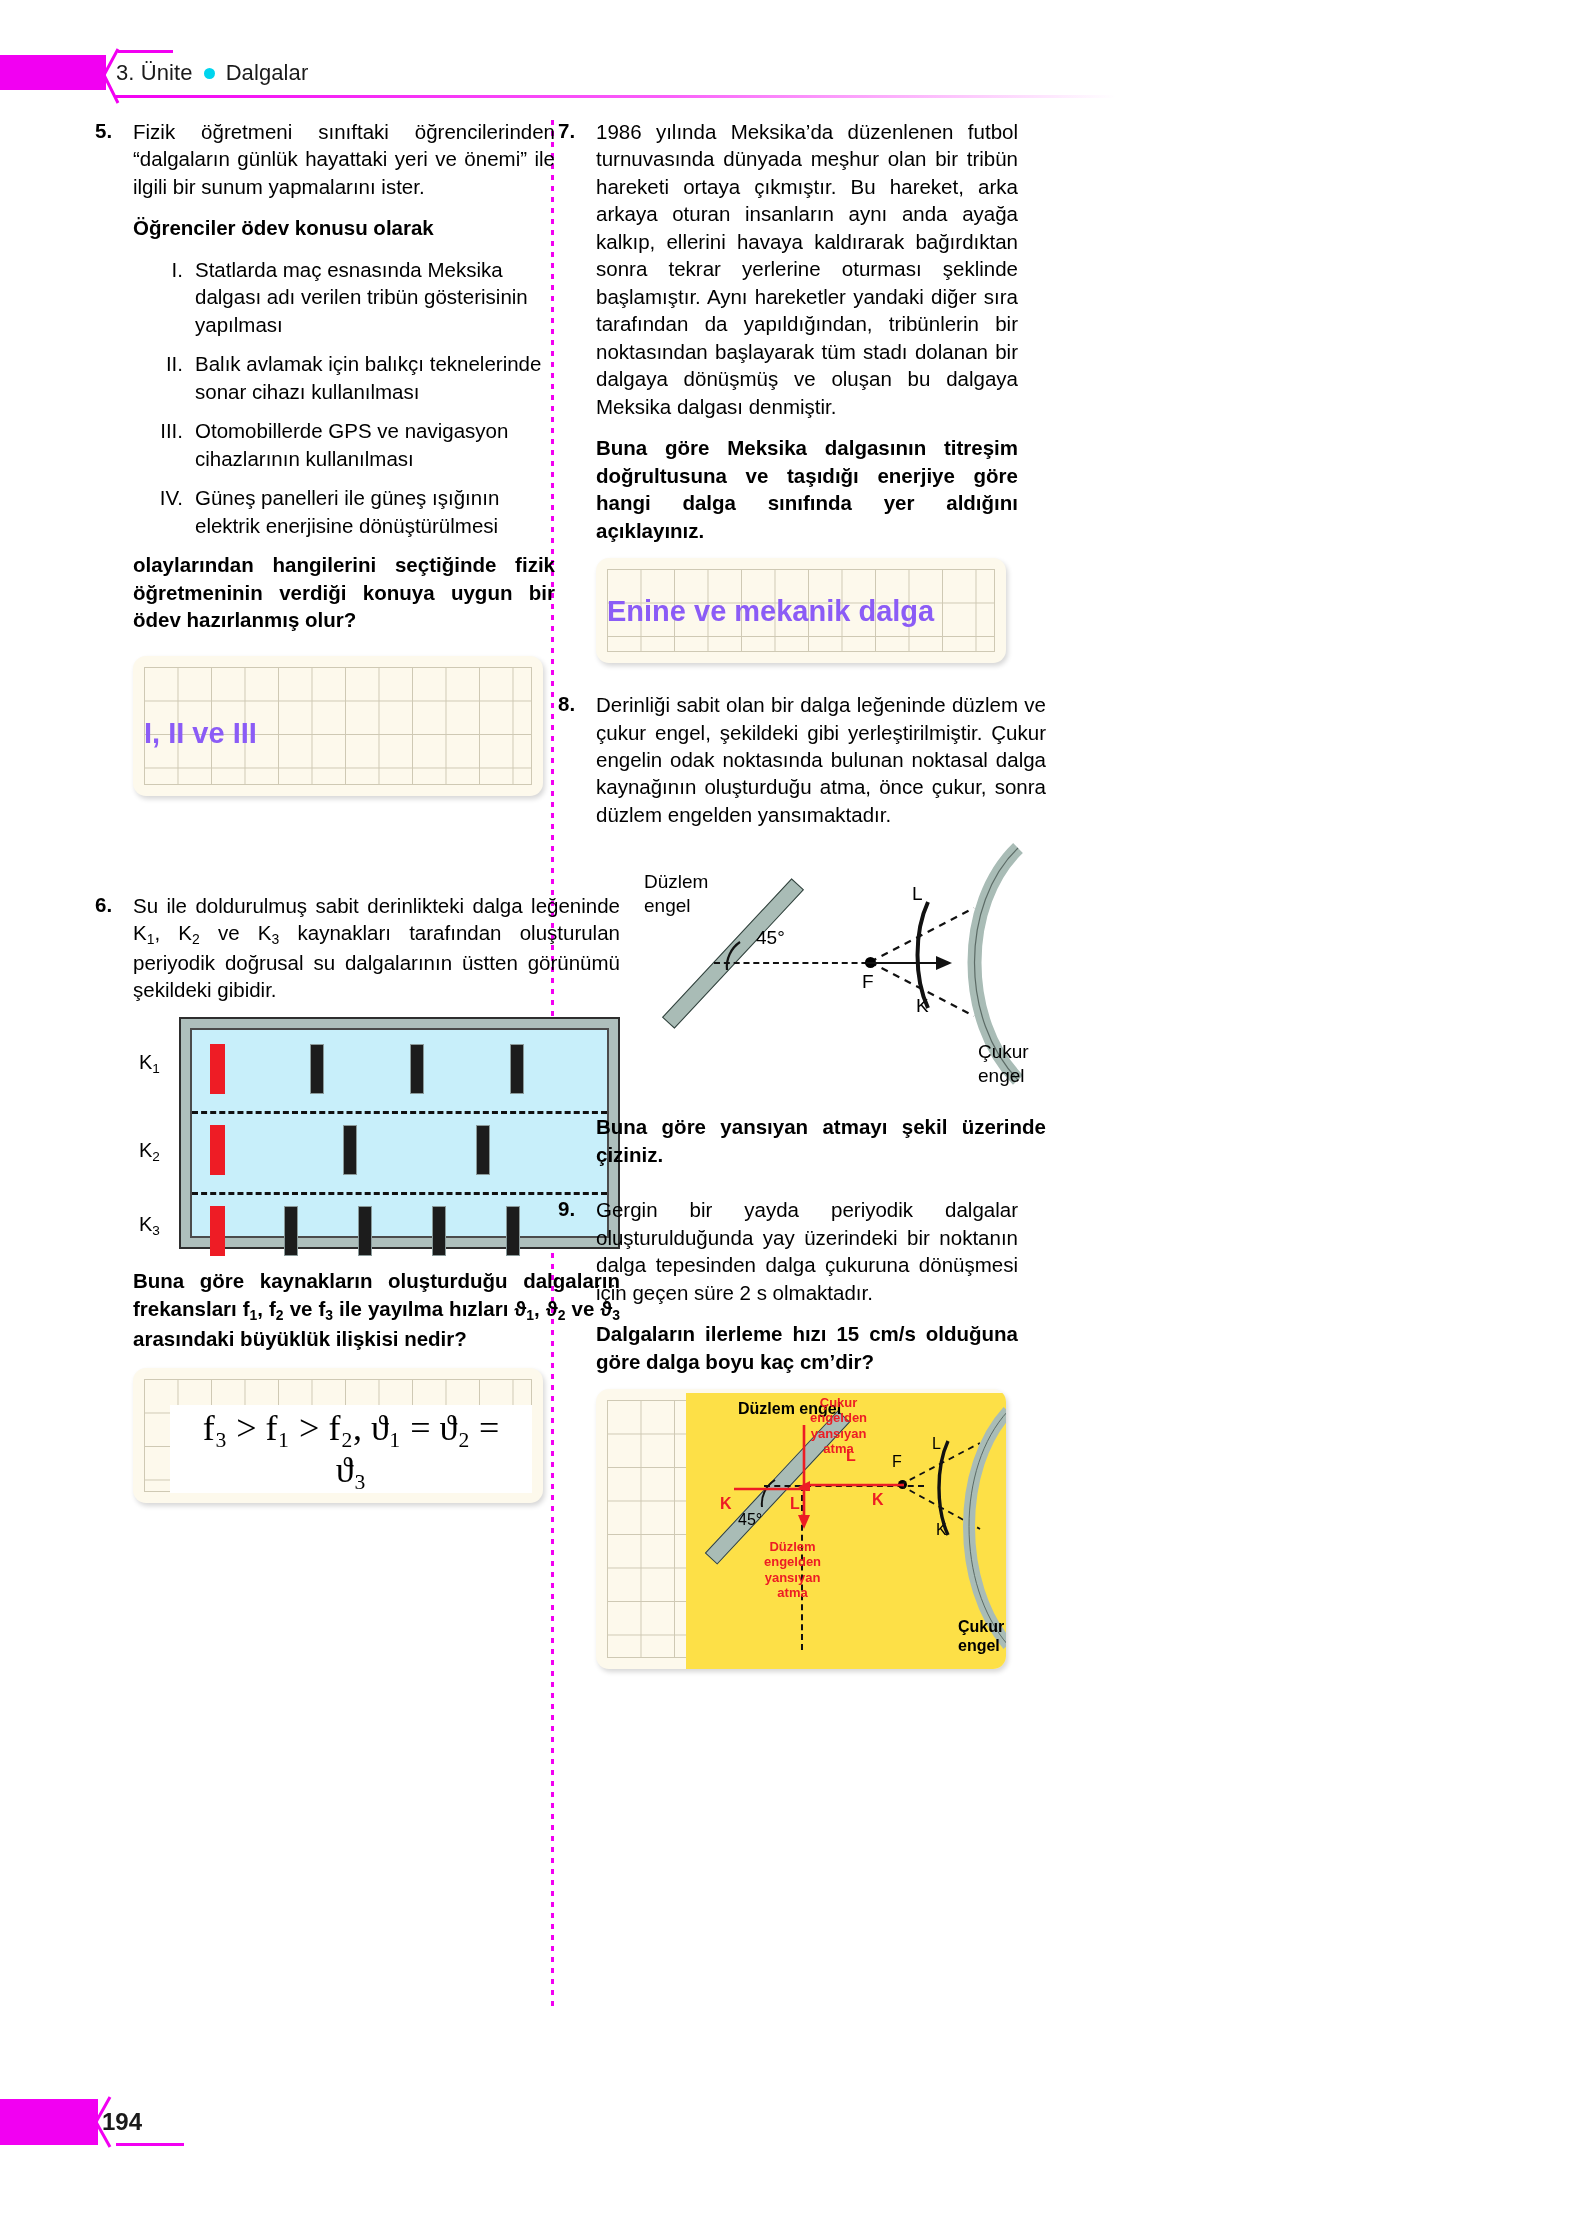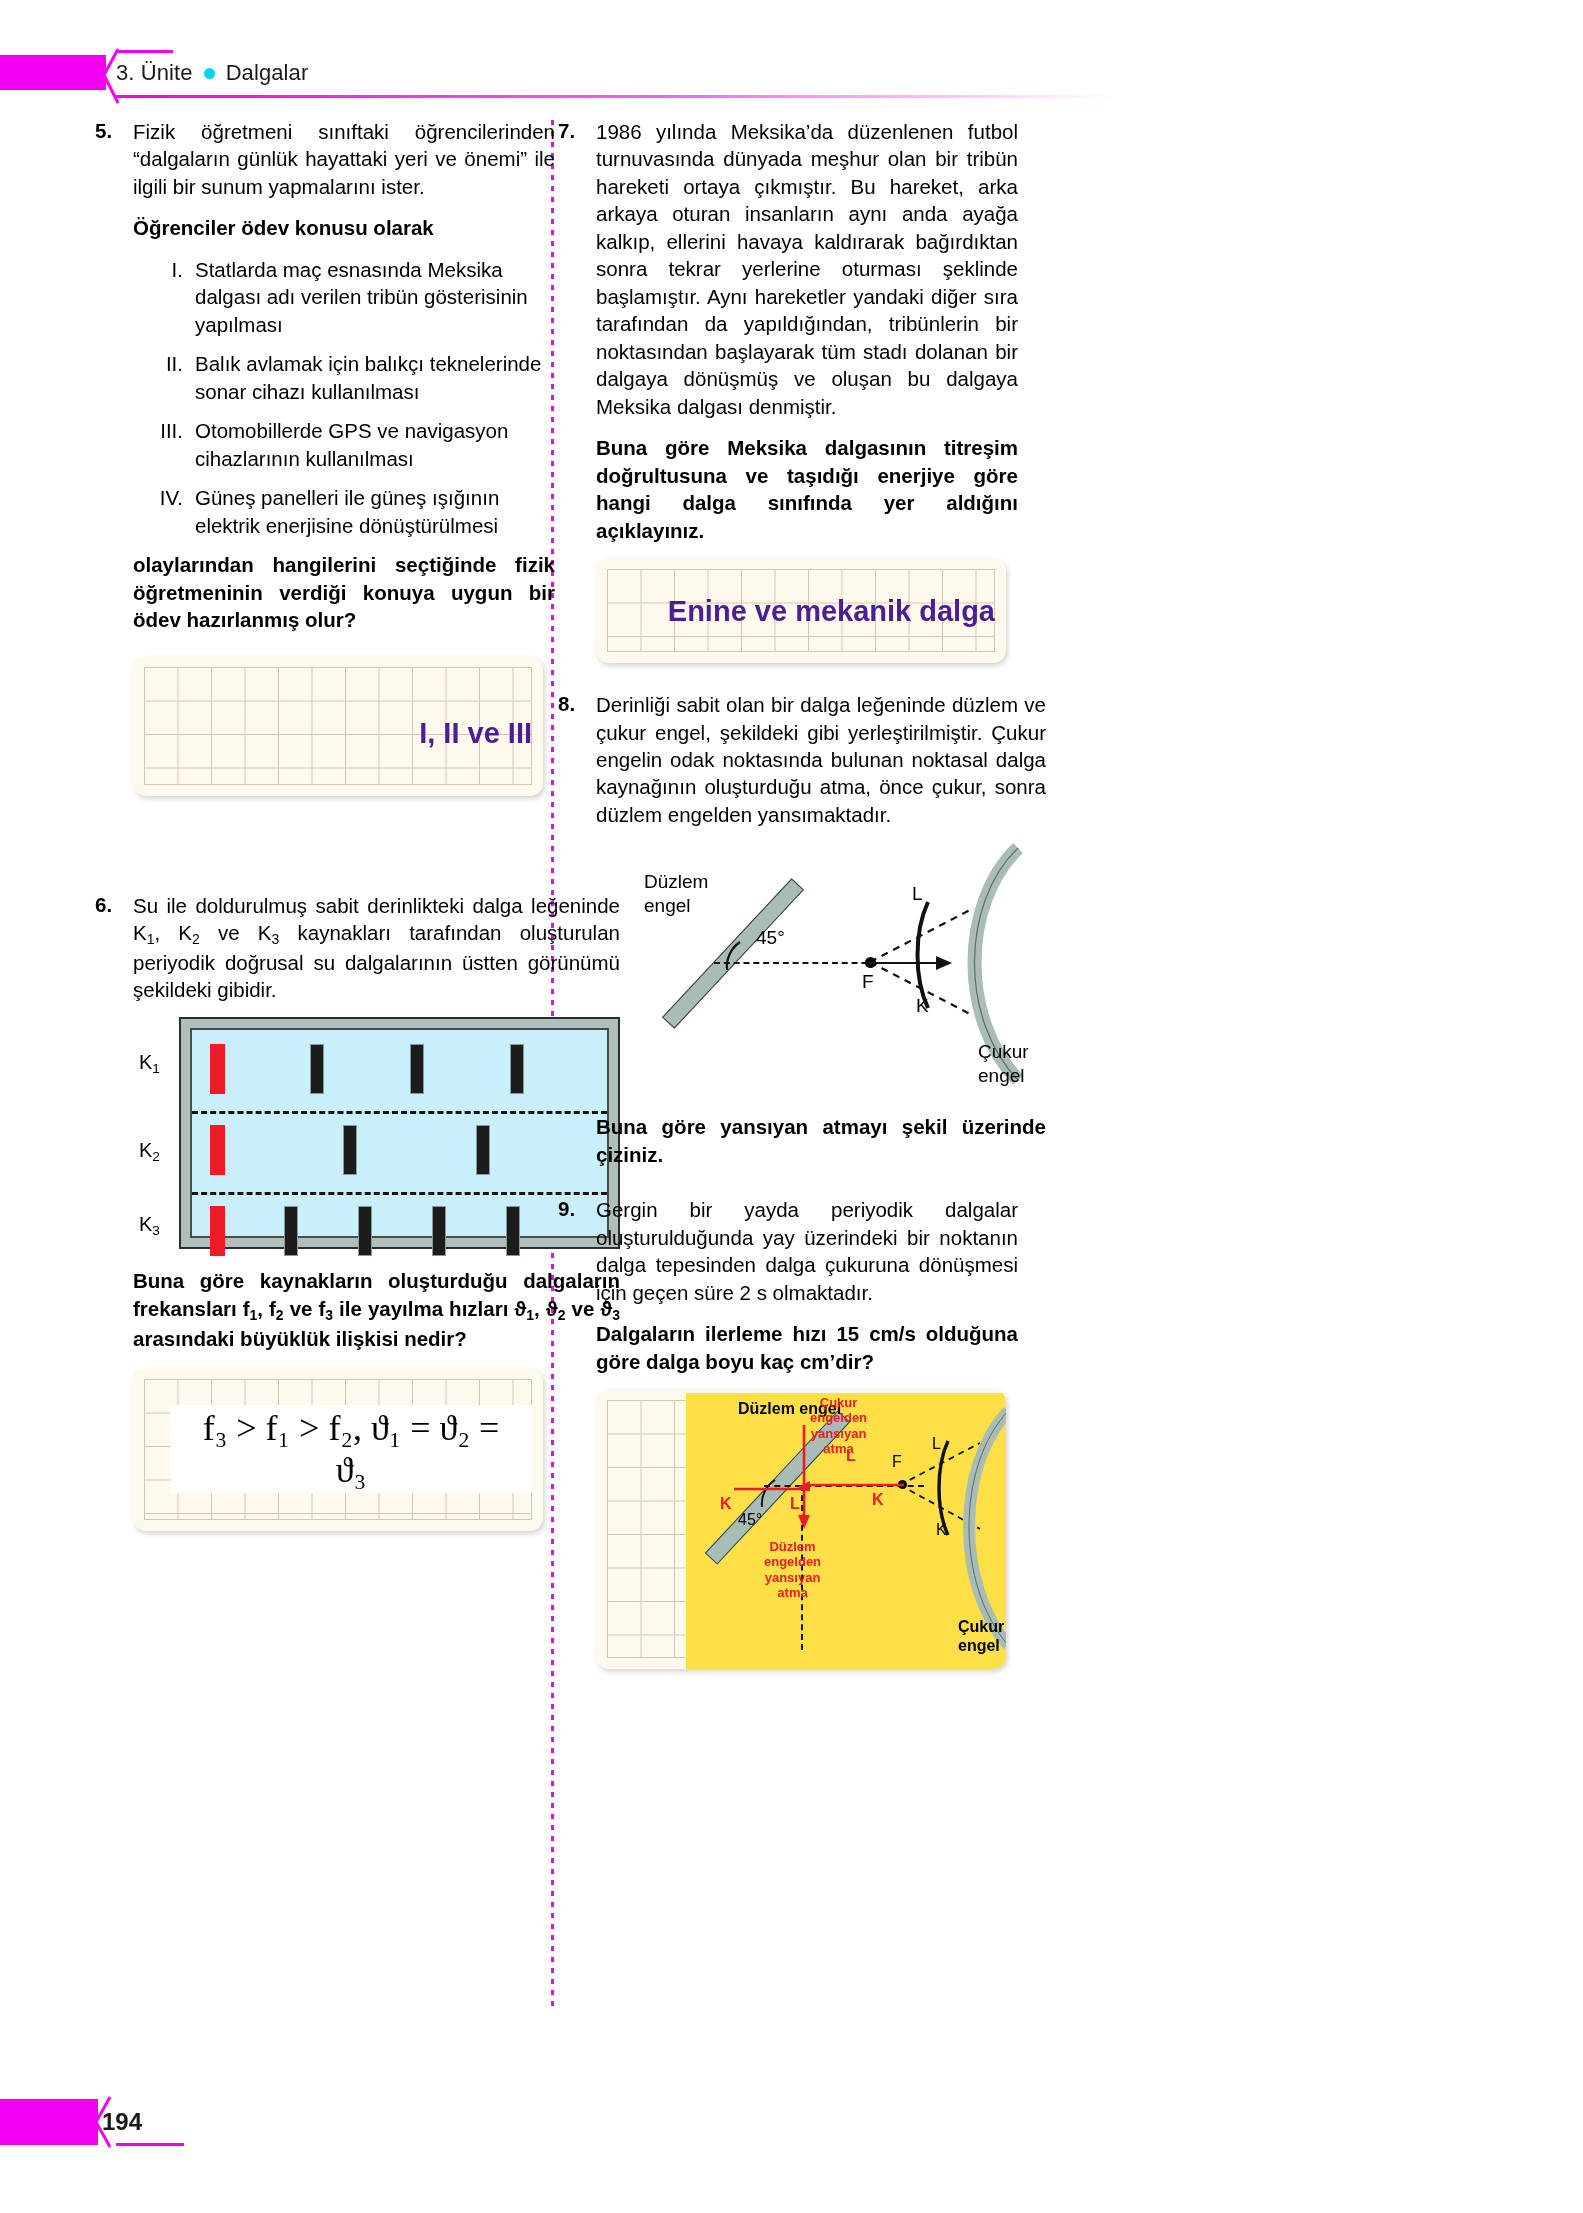--- a/index.html
+++ b/index.html
@@ -76,21 +76,21 @@
     position:absolute; left:11px; top:11px; right:11px; bottom:11px;
     background-image:
       linear-gradient(to right,#cfc9b4 1px, rgba(0,0,0,0) 1px),
       linear-gradient(to bottom,#cfc9b4 1px, rgba(0,0,0,0) 1px);
     background-size:33.5px 33.5px;
     border-right:1px solid #cfc9b4;
     border-bottom:1px solid #cfc9b4;
   }
   .ans-text {
     position:relative; z-index:2;
-    color:#4c1d95; font-weight:bold; text-align:right;
+    color:#8b5cf6; font-weight:bold; text-align:left;
   }
 
   
   .tank {
     position:relative;
     width:441px; height:232px;
     background:#aebfbc;
     border:2px solid #2e2e2e;
     margin-left:46px;
     padding:7px;
@@ -215,21 +215,21 @@
           <div class="bar" style="left:240px; top:176px; width:14px; height:50px;"></div>
           <div class="bar" style="left:314px; top:176px; width:14px; height:50px;"></div>
         </div>
         <div class="tank-label" style="top:32px;">K<sub>1</sub></div>
         <div class="tank-label" style="top:120px;">K<sub>2</sub></div>
         <div class="tank-label" style="top:194px;">K<sub>3</sub></div>
       </div>
 
       <p class="t b" style="margin-top:18px;">Buna göre kaynakların oluşturduğu dalgaların frekansları f<sub>1</sub>, f<sub>2</sub> ve f<sub>3</sub> ile yayılma hızları ϑ<sub>1</sub>, ϑ<sub>2</sub> ve ϑ<sub>3</sub> arasındaki büyüklük ilişkisi nedir?</p>
 
-      <div class="ansbox" style="width:410px;height:163px;margin-top:16px;">
+      <div class="ansbox" style="width:410px;height:135px;margin-top:16px;">
         <div class="ansgrid"></div>
         <div style="position:relative;z-index:2;text-align:center;margin-top:26px;background:#fff;display:inline-block;padding:2px 16px;margin-left:26px;font-size:36px;font-family:'Liberation Serif',serif;">f₃ &gt; f₁ &gt; f₂,  ϑ₁ = ϑ₂ = ϑ₃</div>
       </div>
     </div>
   </div>
 </div>
 
 <div class="col col-right">
 
   <div class="q">

